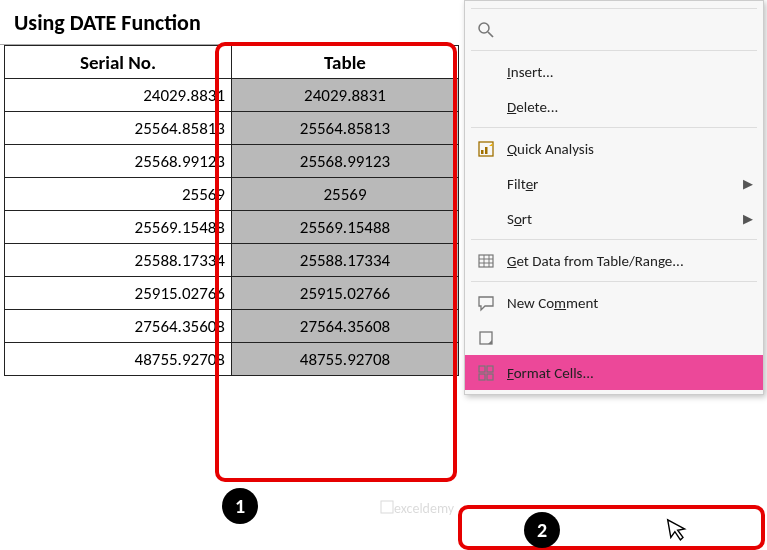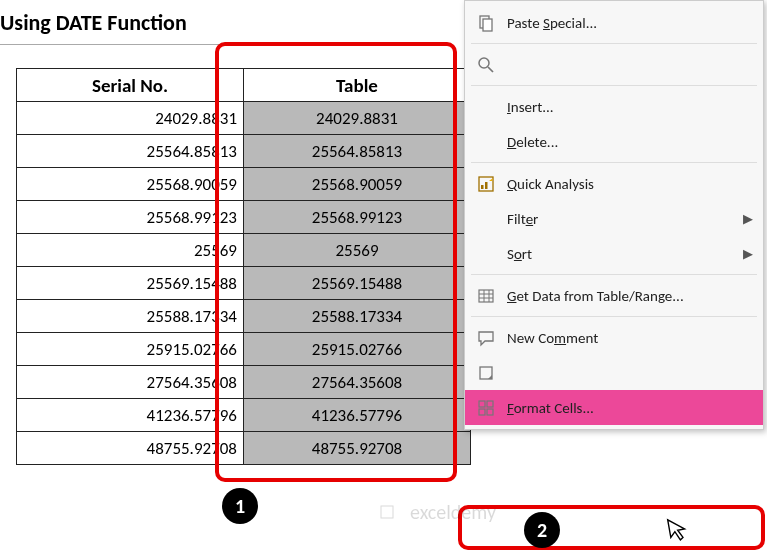--- a/index.html
+++ b/index.html
@@ -12,31 +12,31 @@
     overflow: hidden;
   }
   .title-bar {
     position: absolute;
     top: 0; left: 0;
     width: 435px;
     height: 45px;
     border-bottom: 1px solid #aaa;
     display: flex;
     align-items: center;
+    padding-left: 14px;
   }
   .title-text {
     font-size: 22px;
     font-weight: bold;
     color: #000;
   }
   .grid-wrap {
     position: absolute;
-    top: 45px; left: 16px;
+    top: 45px; left: 4px;
     width: 455px;
-    margin-top: 23px;
   }
   table.grid {
     border-collapse: collapse;
     width: 100%;
   }
   table.grid th, table.grid td {
     border: 1px solid #222;
     height: 33px;
     font-size: 17px;
     vertical-align: middle;
@@ -113,23 +113,23 @@
     position: absolute;
     top: 516px; left: 668px;
     font-size: 22px;
     color: #000;
     transform: rotate(-10deg);
     pointer-events: none;
   }
   .watermark {
     position: absolute;
     top: 500px; left: 380px;
-    font-size: 20px;
+    font-size: 14px;
     color: rgba(0,0,0,.15);
-    display: flex; align-items: center; gap: 16px;
+    display: flex; gap: 0;
     pointer-events: none;
   }
   .acckey { text-decoration: underline; }
 </style>
 </head>
 <body>
 
 <div class="title-bar">
   <span class="title-text">Using DATE Function</span>
 </div>
@@ -143,24 +143,20 @@
     </tr>
     <tr>
           <td class="serial">24029.8831</td>
           <td class="date first-row">24029.8831</td>
         </tr>
     <tr>
           <td class="serial">25564.85813</td>
           <td class="date">25564.85813</td>
         </tr>
     <tr>
-          <td class="serial">25568.90059</td>
-          <td class="date">25568.90059</td>
-        </tr>
-    <tr>
           <td class="serial">25568.99123</td>
           <td class="date">25568.99123</td>
         </tr>
     <tr>
           <td class="serial">25569</td>
           <td class="date">25569</td>
         </tr>
     <tr>
           <td class="serial">25569.15488</td>
           <td class="date">25569.15488</td>
@@ -171,44 +167,31 @@
         </tr>
     <tr>
           <td class="serial">25915.02766</td>
           <td class="date">25915.02766</td>
         </tr>
     <tr>
           <td class="serial">27564.35608</td>
           <td class="date">27564.35608</td>
         </tr>
     <tr>
-          <td class="serial">41236.57796</td>
-          <td class="date">41236.57796</td>
-        </tr>
-    <tr>
           <td class="serial">48755.92708</td>
           <td class="date">48755.92708</td>
         </tr>
   </tbody>
     </table>
 </div>
 
 <div class="highlight-box hl1"></div>
 <div class="badge b1">1</div>
 
 <div class="ctx-menu">
-  <div class="ctx-item">
-    <span class="iconslot">
-      <svg width="18" height="18" viewBox="0 0 18 18">
-          <rect x="3" y="2" width="9" height="12" fill="none" stroke="#777" stroke-width="1.3"></rect>
-          <rect x="6" y="5" width="9" height="12" fill="#fff" stroke="#777" stroke-width="1.3"></rect>
-        </svg>
-    </span>
-    <span class="label">Paste <span class="acckey">S</span>pecial...</span>
-  </div>
   <div class="ctx-sep"></div>
   <div class="ctx-item">
     <span class="iconslot">
       <svg width="18" height="18" viewBox="0 0 18 18">
           <circle cx="7" cy="7" r="5" fill="none" stroke="#777" stroke-width="1.5"></circle>
           <line x1="11" y1="11" x2="16" y2="16" stroke="#777" stroke-width="1.7"></line>
         </svg>
     </span>
   </div>
   <div class="ctx-sep"></div>

